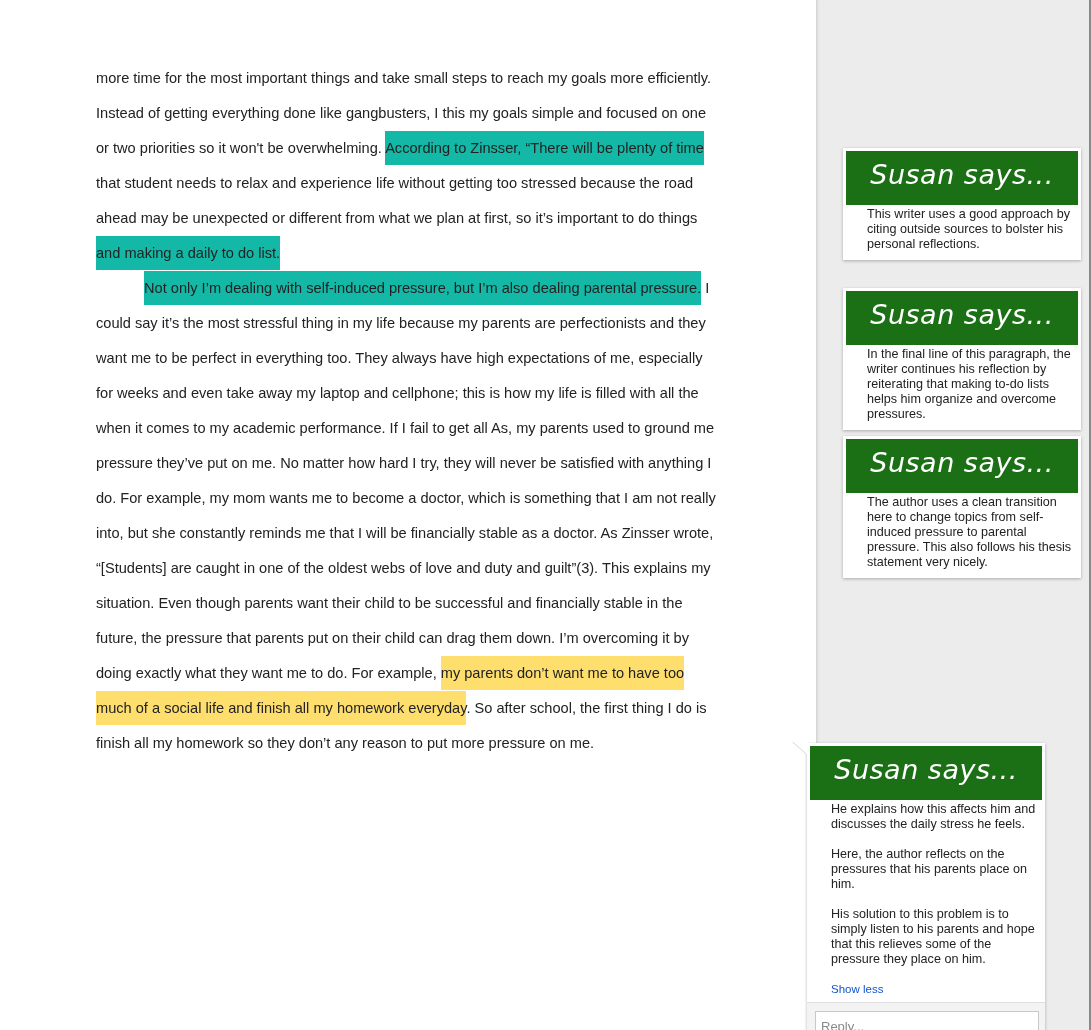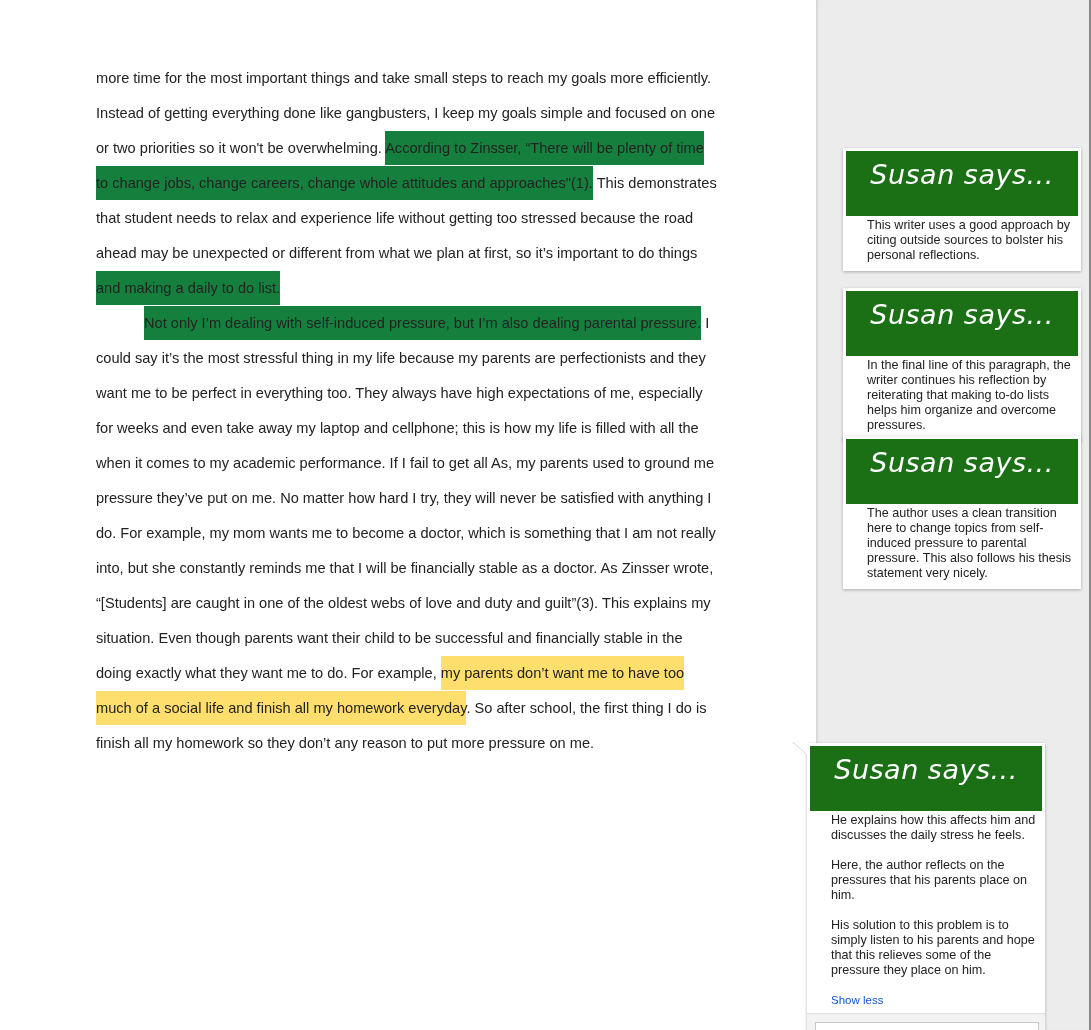--- a/index.html
+++ b/index.html
@@ -13,21 +13,21 @@
     background: #ffffff;
   }
   .doc-text {
     position: absolute; left: 96px; top: 61px; width: 640px;
     font-size: 14.6px; line-height: 35px; color: #222222;
     white-space: nowrap;
   }
   .line { height: 35px; position: relative; }
   .line.indent { padding-left: 48px; }
   .hl {
-    background: #15803d;
+    background: #14b8a6;
     padding-top: 9px; padding-bottom: 9px;
   }
   .hl.active { background: #fedf6e; }
 
   .comments-pane {
     position: absolute; left: 816px; top: 0; width: 273px; height: 1030px;
     background: #ececec;
     border-left: 1px solid #d6d6d6;
     box-shadow: inset 2px 0 2px -1px rgba(0,0,0,0.08);
   }
@@ -35,21 +35,21 @@
     position: absolute; left: 1089px; top: 0; width: 2px; height: 1030px;
     background: #8a8a8a;
   }
 
   .card {
     position: absolute; background: #ffffff;
     box-shadow: 0 1px 3px rgba(0,0,0,0.28);
     width: 238px;
   }
   .card-banner {
-    margin: 3px 3px 0 3px; height: 65px; background: #1b7016;
+    margin: 3px 3px 0 3px; height: 54px; background: #1b7016;
     color: #ffffff; text-align: center;
     font-family: "DejaVu Sans", sans-serif; font-weight: 200;
     font-size: 27px; line-height: 47px; letter-spacing: 0.5px;
     font-style: italic;
   }
   .card-body {
     padding: 2px 8px 8px 24px;
     font-size: 12.6px; line-height: 15px; color: #222222;
   }
   .card-body p { margin: 0; }
@@ -78,36 +78,36 @@
     padding: 14px 5px; color: #15803d;
   }
   .reply-input::placeholder { color: #8a8a8a; }
 </style>
 </head>
 <body>
 
 <div class="doc-page">
   <div class="doc-text" id="doc-text">
       <div class="line"><span>more time for the most important things and take small steps to reach my goals more efficiently.</span></div>
-      <div class="line"><span>Instead of getting everything done like gangbusters, I keep my goals simple and focused on one</span></div>
+      <div class="line"><span>Instead of getting everything done like gangbusters, I this my goals simple and focused on one</span></div>
       <div class="line"><span>or two priorities so it won't be overwhelming. </span><span class="hl">According to Zinsser, “There will be plenty of time</span></div>
-      <div class="line"><span class="hl">to change jobs, change careers, change whole attitudes and approaches"(1).</span><span> This demonstrates</span></div>
       <div class="line"><span>that student needs to relax and experience life without getting too stressed because the road</span></div>
       <div class="line"><span>ahead may be unexpected or different from what we plan at first, so it’s important to do things</span></div>
       <div class="line"><span class="hl">and making a daily to do list.</span></div>
       <div class="line indent"><span class="hl">Not only I’m dealing with self-induced pressure, but I’m also dealing parental pressure.</span><span> I</span></div>
       <div class="line"><span>could say it’s the most stressful thing in my life because my parents are perfectionists and they</span></div>
       <div class="line"><span>want me to be perfect in everything too. They always have high expectations of me, especially</span></div>
       <div class="line"><span>for weeks and even take away my laptop and cellphone; this is how my life is filled with all the</span></div>
       <div class="line"><span>when it comes to my academic performance. If I fail to get all As, my parents used to ground me</span></div>
       <div class="line"><span>pressure they’ve put on me. No matter how hard I try, they will never be satisfied with anything I</span></div>
       <div class="line"><span>do. For example, my mom wants me to become a doctor, which is something that I am not really</span></div>
       <div class="line"><span>into, but she constantly reminds me that I will be financially stable as a doctor. As Zinsser wrote,</span></div>
       <div class="line"><span>“[Students] are caught in one of the oldest webs of love and duty and guilt”(3). This explains my</span></div>
       <div class="line"><span>situation. Even though parents want their child to be successful and financially stable in the</span></div>
+      <div class="line"><span>future, the pressure that parents put on their child can drag them down. I’m overcoming it by</span></div>
       <div class="line"><span>doing exactly what they want me to do. For example, </span><span class="hl active">my parents don’t want me to have too</span></div>
       <div class="line"><span class="hl active">much of a social life and finish all my homework everyday</span><span>. So after school, the first thing I do is</span></div>
       <div class="line"><span>finish all my homework so they don’t any reason to put more pressure on me.</span></div>
     </div>
 </div>
 
 <div class="comments-pane">
   <div class="card" style="left:26px; top:148px;">
     <div class="card-banner">Susan says...</div>
     <div class="card-body">

